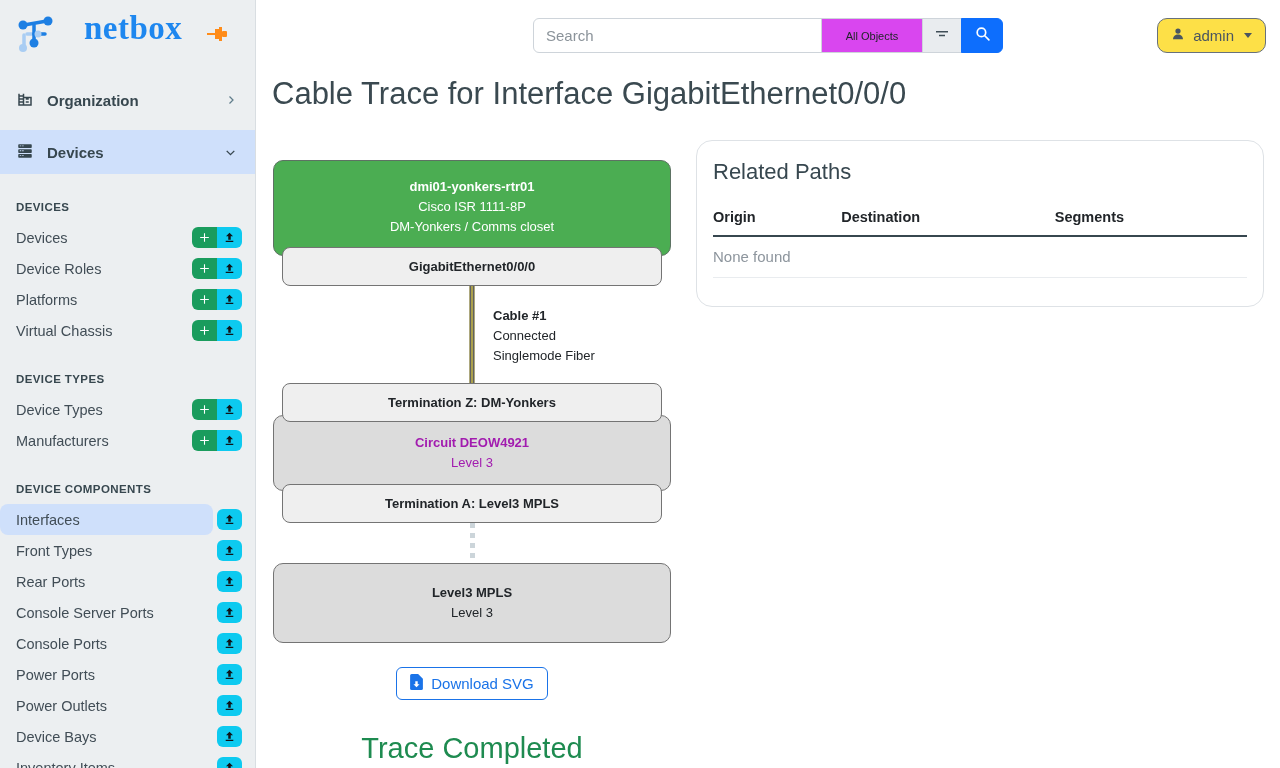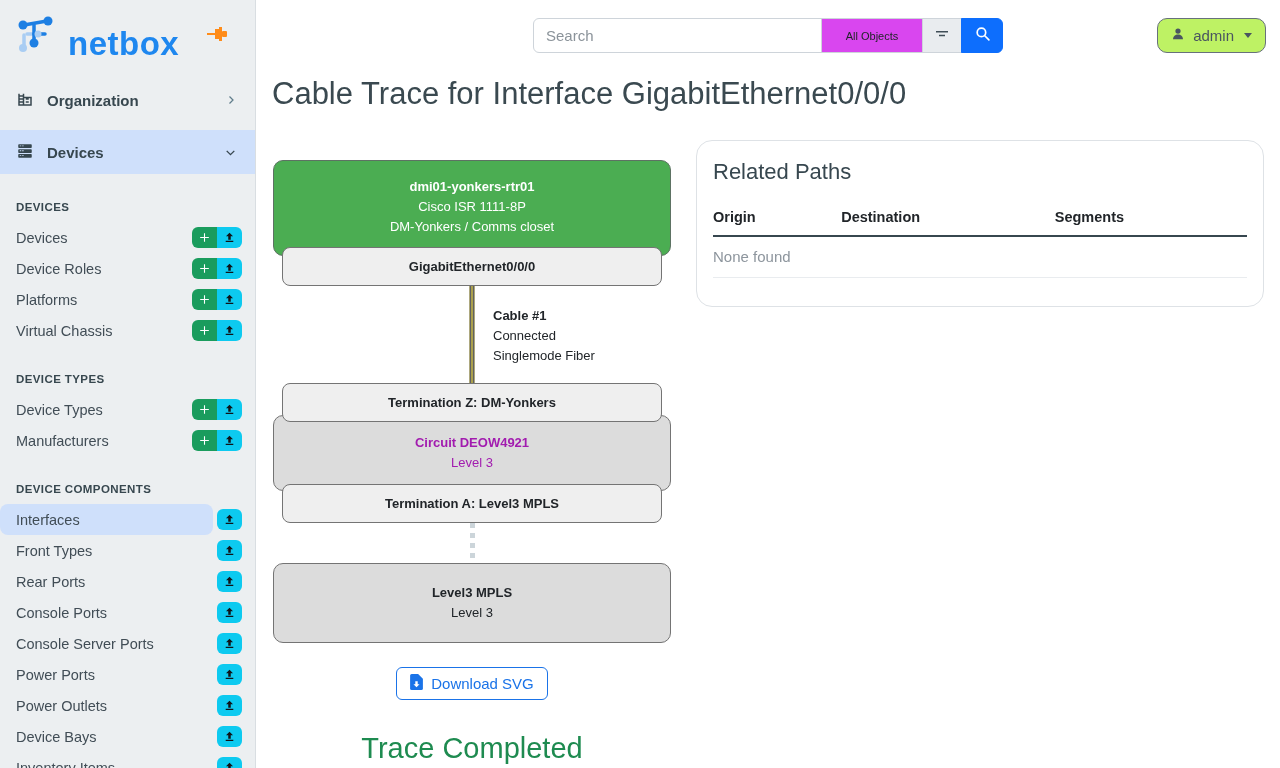--- a/index.html
+++ b/index.html
@@ -15,21 +15,21 @@
     width:256px; min-width:256px; height:768px;
     background:#eceff1;
     border-right:1px solid #d9dee2;
     overflow:hidden;
   }
   .logo-row {
     display:flex; align-items:center;
     padding:12px 26px 10px 14px;
     justify-content:space-between;
   }
-  .logo { display:flex; align-items:flex-end; gap:8px; }
+  .logo { display:flex; align-items:flex-start; gap:24px;font-family:Liberation Serif, serif; }
   .logo-text {
     font-size:33px; font-weight:bold; color:#1e87ef; letter-spacing:0.5px;
     line-height:1;
   }
   .nav-top {
     height:44px; display:flex; align-items:center; gap:13px;
     padding:0 18px 0 16px; margin-top:8px;
     font-weight:bold; font-size:15px; color:#37474f; cursor:pointer;
   }
   .nav-top.active { background:#cfe0fb; }
@@ -68,21 +68,21 @@
   .search-input::placeholder { color:#8b939a; }
   .scope-btn {
     width:102px; background:#d946ef; font-size:11px; color:#212529;
     display:flex; align-items:center; justify-content:center; cursor:pointer;
     font-family:"Liberation Sans",sans-serif;
   }
   .filter-btn { width:40px; background:#e9ecef; display:flex; align-items:center; justify-content:center; cursor:pointer; }
   .go-btn { width:42px; background:#0d6efd; border-color:#0d6efd; border-radius:0 6px 6px 0; display:flex; align-items:center; justify-content:center; cursor:pointer; }
   .user-btn {
     position:absolute; right:14px; top:18px; height:35px; padding:0 13px;
-    background:#bef264; border:1px solid #67717c; border-radius:10px;
+    background:#fde047; border:1px solid #67717c; border-radius:10px;
     display:flex; align-items:center; gap:8px; font-size:15px; color:#4a5560; cursor:pointer;
     font-family:"Liberation Sans",sans-serif;
   }
   .caret-down { width:0; height:0; border-left:4.5px solid transparent; border-right:4.5px solid transparent; border-top:5px solid #4a5560; margin-left:2px; }
   h1.page-title { font-size:31px; font-weight:400; color:#3a4950; margin:6px 0 0 16px; }
   .content { display:flex; gap:24px; padding:0 16px; margin-top:28px; align-items:flex-start; }
   
   .trace-col { width:400px; min-width:400px; display:flex; flex-direction:column; align-items:center; padding-top:20px; }
   .node-box {
     width:398px; background:#4bad52; border:1px solid #5d7263; border-radius:10px;
@@ -319,31 +319,31 @@
     <span class="lbl">Rear Ports</span>
     <span class="btn-group">
       <button class="sbtn import solo">
           <svg width="13" height="13" viewBox="0 0 24 24" fill="#101418">
             <path d="M5 18h14v2.5H5zM12 3l6.5 6.5h-4.2V16h-4.6V9.5H5.5z"></path>
           </svg>
         </button>
     </span>
   </div>
   <div class="nav-row">
+    <span class="lbl">Console Server Ports</span>
+    <span class="btn-group">
+      <button class="sbtn import solo">
+          <svg width="13" height="13" viewBox="0 0 24 24" fill="#101418">
+            <path d="M5 18h14v2.5H5zM12 3l6.5 6.5h-4.2V16h-4.6V9.5H5.5z"></path>
+          </svg>
+        </button>
+    </span>
+  </div>
+  <div class="nav-row">
     <span class="lbl">Console Ports</span>
-    <span class="btn-group">
-      <button class="sbtn import solo">
-          <svg width="13" height="13" viewBox="0 0 24 24" fill="#101418">
-            <path d="M5 18h14v2.5H5zM12 3l6.5 6.5h-4.2V16h-4.6V9.5H5.5z"></path>
-          </svg>
-        </button>
-    </span>
-  </div>
-  <div class="nav-row">
-    <span class="lbl">Console Server Ports</span>
     <span class="btn-group">
       <button class="sbtn import solo">
           <svg width="13" height="13" viewBox="0 0 24 24" fill="#101418">
             <path d="M5 18h14v2.5H5zM12 3l6.5 6.5h-4.2V16h-4.6V9.5H5.5z"></path>
           </svg>
         </button>
     </span>
   </div>
   <div class="nav-row">
     <span class="lbl">Power Ports</span>

